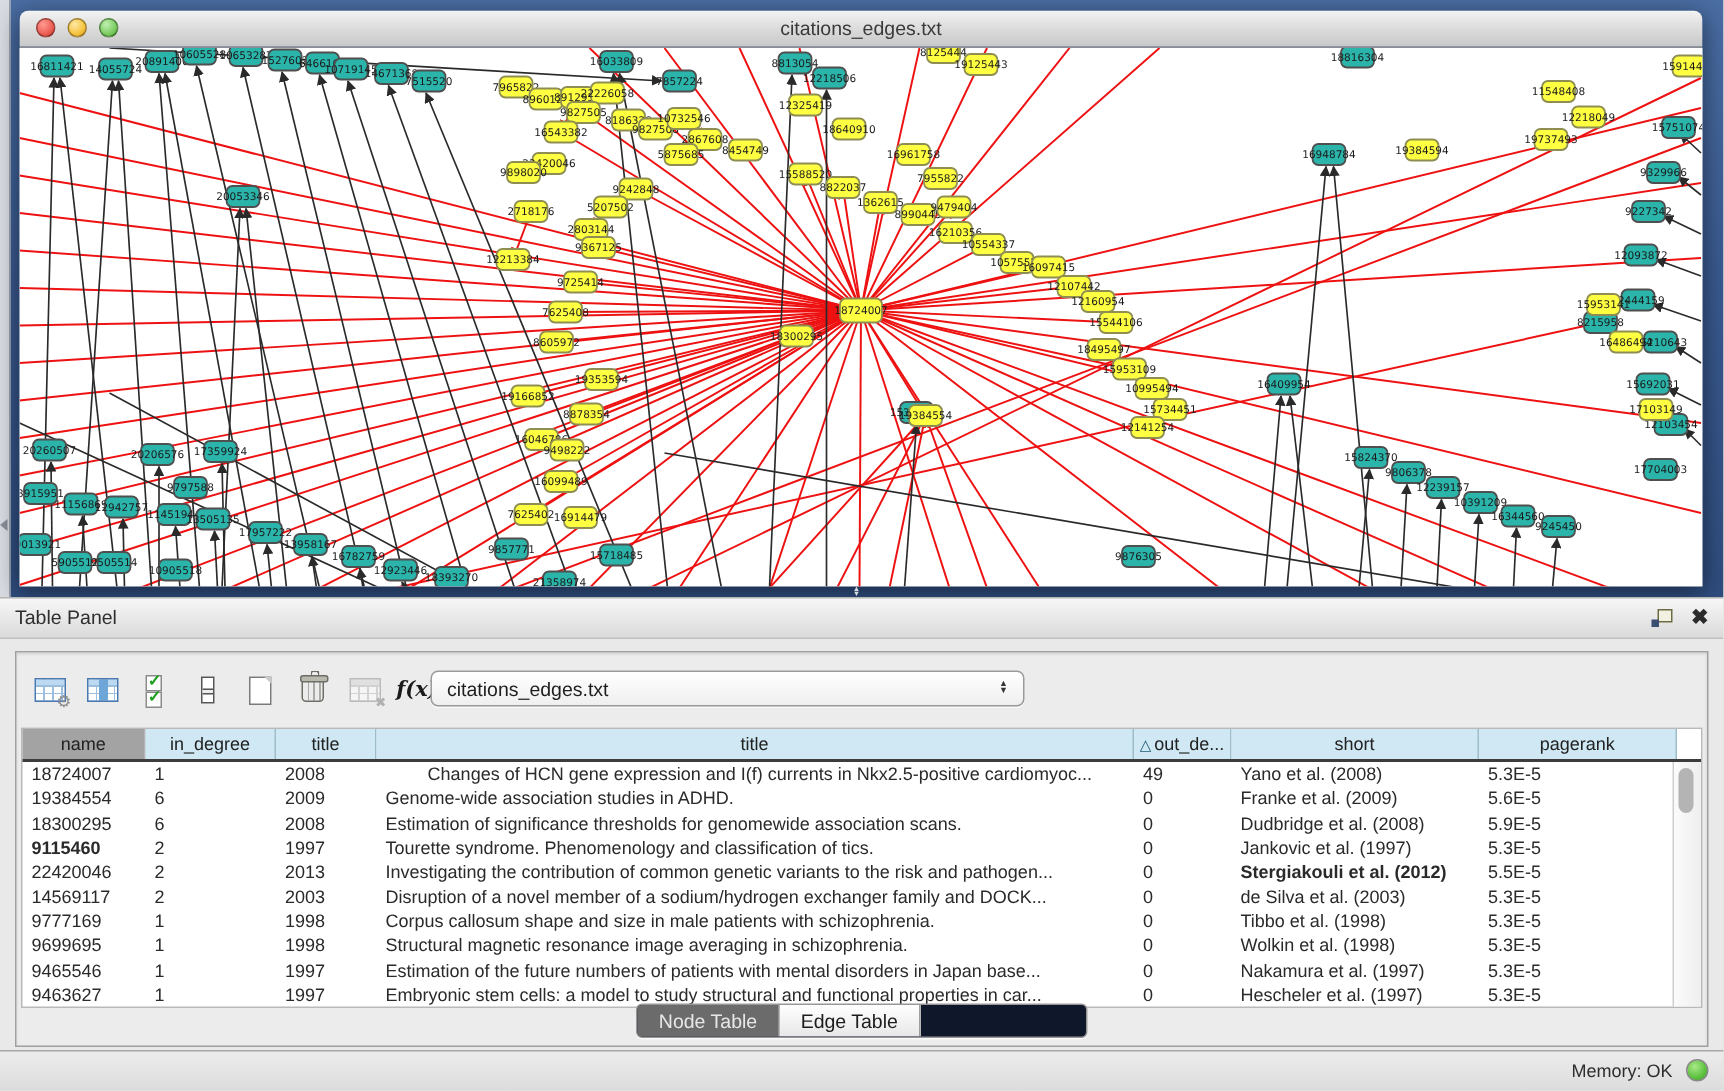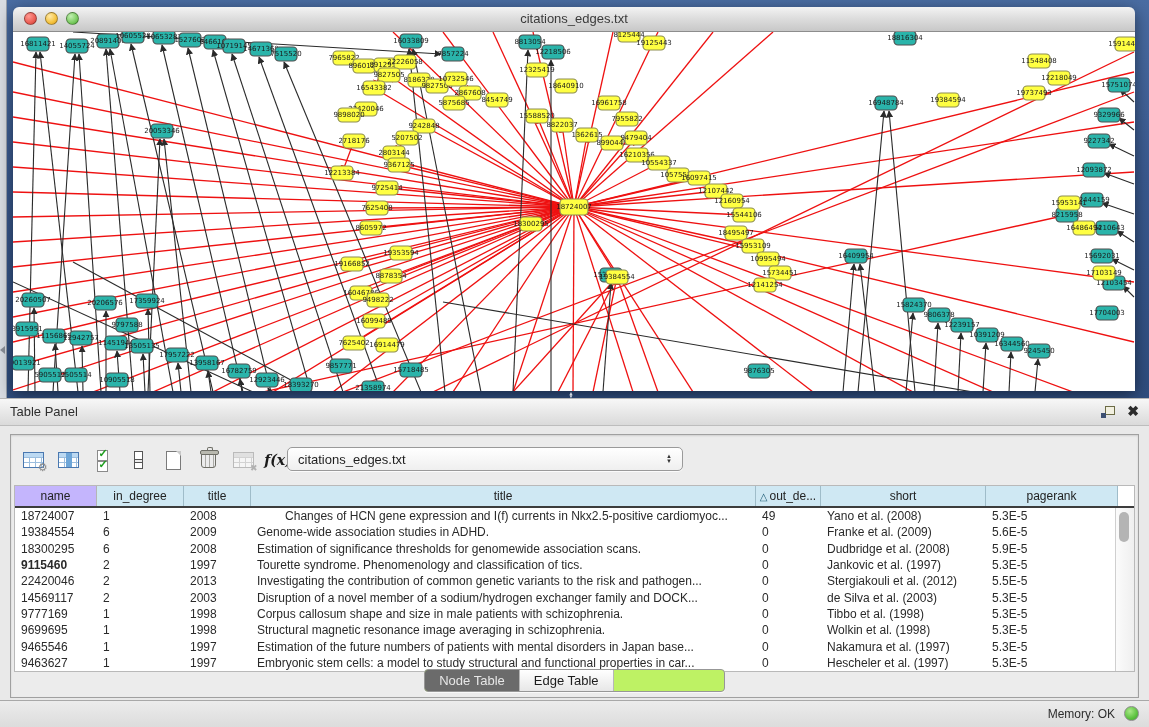--- a/index.html
+++ b/index.html
@@ -81,31 +81,31 @@
   .combo{position:absolute;left:276px;top:12px;width:394px;height:22px;border:1px solid #9a9a9a;border-radius:5px;
     background:linear-gradient(180deg,#ffffff,#efefef);box-shadow:0 1px 0 rgba(255,255,255,.8);display:flex;align-items:center;}
   .combo .val{font-size:13px;color:#1e1e1e;padding-left:10px;flex:1;}
   .combo .steppers{width:18px;display:flex;flex-direction:column;align-items:center;line-height:5px;padding-right:4px;}
   .combo .steppers span{font-size:6px;color:#333;}
   
   .tablewrap{position:absolute;left:3px;top:50px;width:1121px;height:187px;background:#fff;border:1px solid #b9b9b9;box-sizing:border-box;display:flex;flex-direction:column;}
   .thead{display:flex;height:22px;border-bottom:2px solid #3c3c3c;box-sizing:border-box;}
   .th{box-sizing:border-box;background:var(--header-blue,#cfe8f3);border-right:1px solid #9fbcc9;
     font-size:12px;color:#222;text-align:center;line-height:20px;overflow:hidden;white-space:nowrap;}
-  .th.first{background:#c4b5fd;border-right:1px solid #b5b5b5;}
+  .th.first{background:#a3a3a3;border-right:1px solid #b5b5b5;}
   .th .sort{font-size:10px;margin-right:2px;color:#1c5a74;}
   .tbody{flex:1;overflow:hidden;}
   .tr{display:flex;height:16.3px;align-items:center;}
   .td{box-sizing:border-box;font-size:12px;color:#2a2a2a;padding-left:6px;overflow:hidden;white-space:nowrap;}
   .vscroll{position:absolute;right:0;top:22px;bottom:0;width:18px;border-left:1px solid #cfcfcf;
     background:linear-gradient(90deg,#fbfbfb,#efefef);}
   .vthumb{position:absolute;left:3px;top:4px;width:10px;height:30px;border-radius:5px;background:#b4b4b4;}
   
   .tabsrow{position:absolute;left:0;right:0;bottom:5px;display:flex;justify-content:center;}
-  .segmented{display:flex;height:21px;border:1px solid #979797;border-radius:4px;overflow:hidden;background:#bef264;box-shadow:0 1px 0 rgba(255,255,255,.7);}
+  .segmented{display:flex;height:21px;border:1px solid #979797;border-radius:4px;overflow:hidden;background:#0f172a;box-shadow:0 1px 0 rgba(255,255,255,.7);}
   .seg{font-size:13px;line-height:21px;padding:0 14px;color:#1c1c1c;background:linear-gradient(180deg,#ffffff,#e7e7e7);border-right:1px solid #b7b7b7;}
   .seg:last-child{border-right:none;margin-top:34px;}
   .seg.selected{background:var(--selected-tab,#6b6b6b);color:#e7e7e7;}
   
   .status-bar{position:absolute;left:0;top:700px;width:1149px;height:27px;
     background:linear-gradient(180deg,#ececec,#dcdcdc);border-top:1px solid #a8a8a8;box-sizing:border-box;}
   .mem{position:absolute;right:34px;top:6px;font-size:12px;color:#2d2d2d;}
   .memdot{position:absolute;right:10px;top:5px;width:15px;height:15px;border-radius:50%;
     border:1px solid #8a8a8a;background:radial-gradient(circle at 38% 32%,#a9e887,#5cc23f 60%,#3f9e2c);box-sizing:border-box;}
 </style>
@@ -857,21 +857,21 @@
             <div class="td" style="width: 65px;">0</div>
             <div class="td" style="width: 165px;">Jankovic et al. (1997)</div>
             <div class="td" style="width: 132px;">5.3E-5</div>
           </div>
           <div class="tr">
             <div class="td" style="width: 82px;">22420046</div>
             <div class="td" style="width: 87px;">2</div>
             <div class="td" style="width: 67px;">2013</div>
             <div class="td" style="width: 505px;">Investigating the contribution of common genetic variants to the risk and pathogen...</div>
             <div class="td" style="width: 65px;">0</div>
-            <div class="td" style="width: 165px;">Stergiakouli et al. (2012)</div>
+            <div class="td" style="width: 165px; font-weight: bold;">Stergiakouli et al. (2012)</div>
             <div class="td" style="width: 132px;">5.5E-5</div>
           </div>
           <div class="tr">
             <div class="td" style="width: 82px;">14569117</div>
             <div class="td" style="width: 87px;">2</div>
             <div class="td" style="width: 67px;">2003</div>
             <div class="td" style="width: 505px;">Disruption of a novel member of a sodium/hydrogen exchanger family and DOCK...</div>
             <div class="td" style="width: 65px;">0</div>
             <div class="td" style="width: 165px;">de Silva et al. (2003)</div>
             <div class="td" style="width: 132px;">5.3E-5</div>

